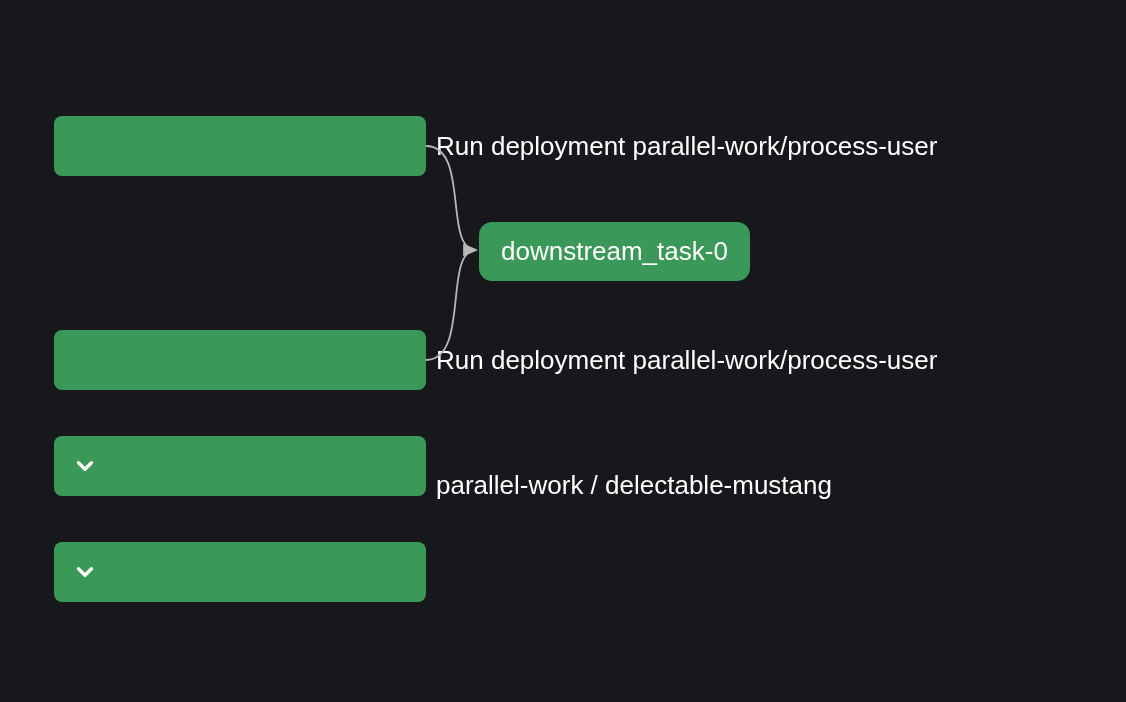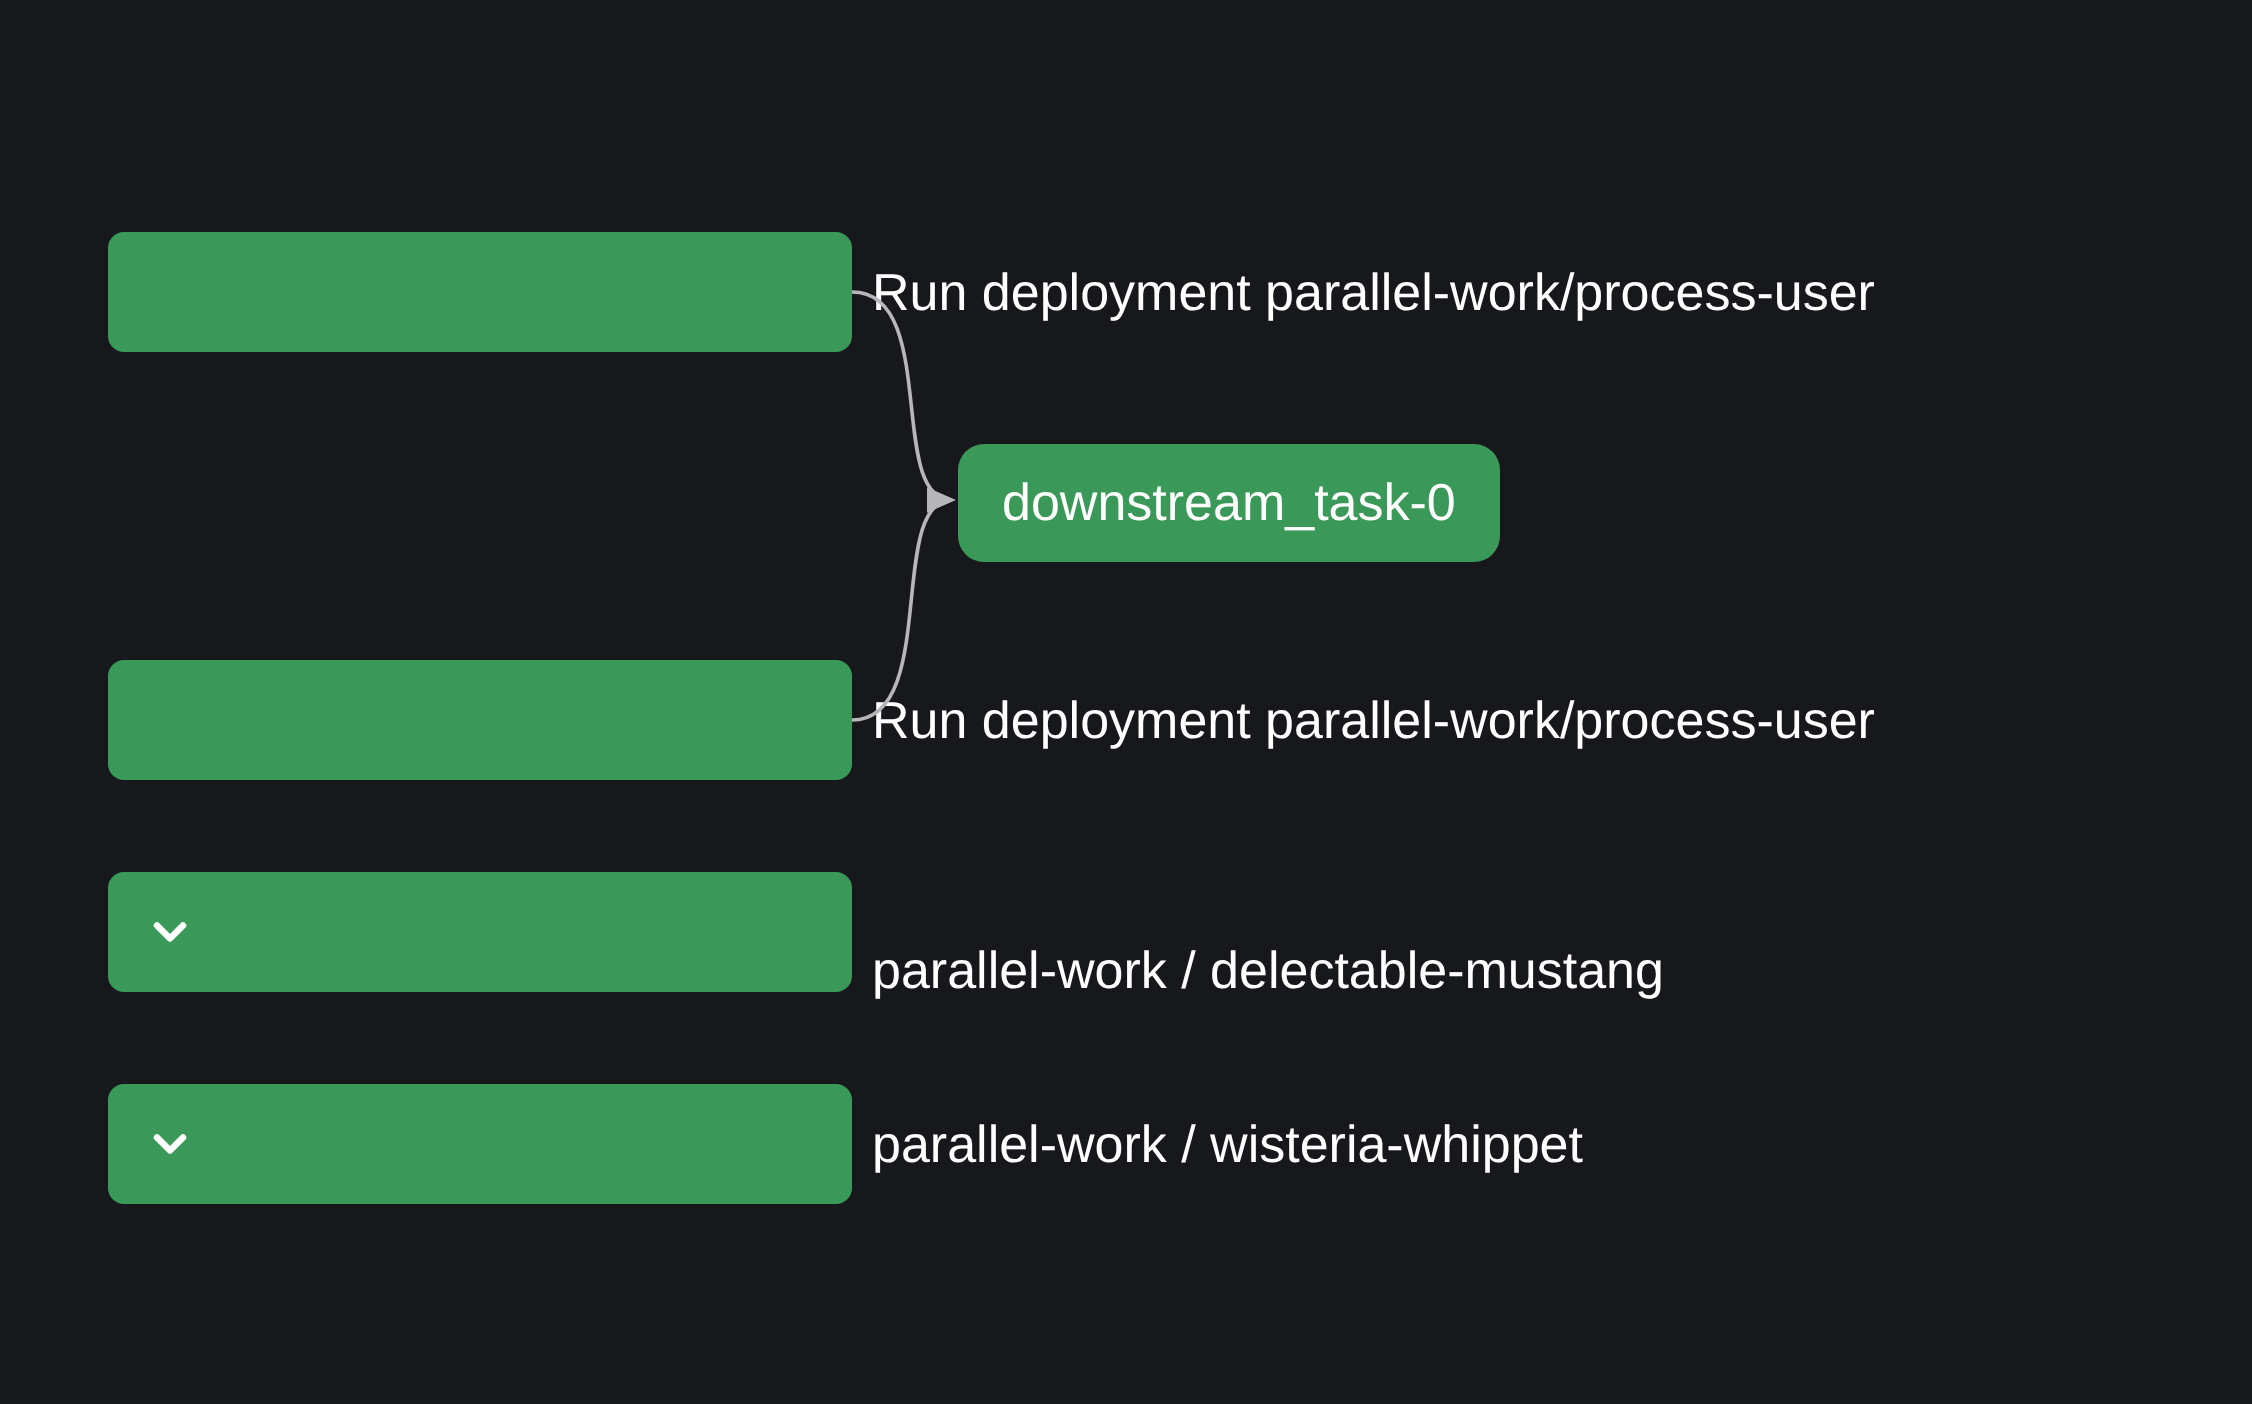--- a/index.html
+++ b/index.html
@@ -75,21 +75,20 @@
   </div>
   <div class="label" style="top:452px; left:436px;margin-top:19px;">parallel-work / delectable-mustang</div>
 
   <div class="task-block with-chev" style="top:542px; left:54px;">
     <span class="chevron">
       <svg viewBox="0 0 24 24" fill="none" stroke="#ffffff" stroke-width="3" stroke-linecap="round" stroke-linejoin="round">
         <polyline points="6 9 12 15 18 9"></polyline>
       </svg>
     </span>
   </div>
-  <div class="label" style="top:558px; left:436px;">parallel-work / wisteria-whippet</div>
 
   <svg class="connector" style="top:0; left:0; width:1126px; height:702px;">
     <defs>
       <marker id="arrowhead" markerWidth="9" markerHeight="9" refX="7" refY="4.5" orient="auto" markerUnits="strokeWidth">
         <path d="M0,1 L8,4.5 L0,8 Z" fill="#b7b7ba"></path>
       </marker>
     </defs>
 
     <path d="M 426 146 C 470 146, 443 250, 476 250" stroke="#b7b7ba" stroke-width="1.8" fill="none" marker-end="url(#arrowhead)"></path>
 

